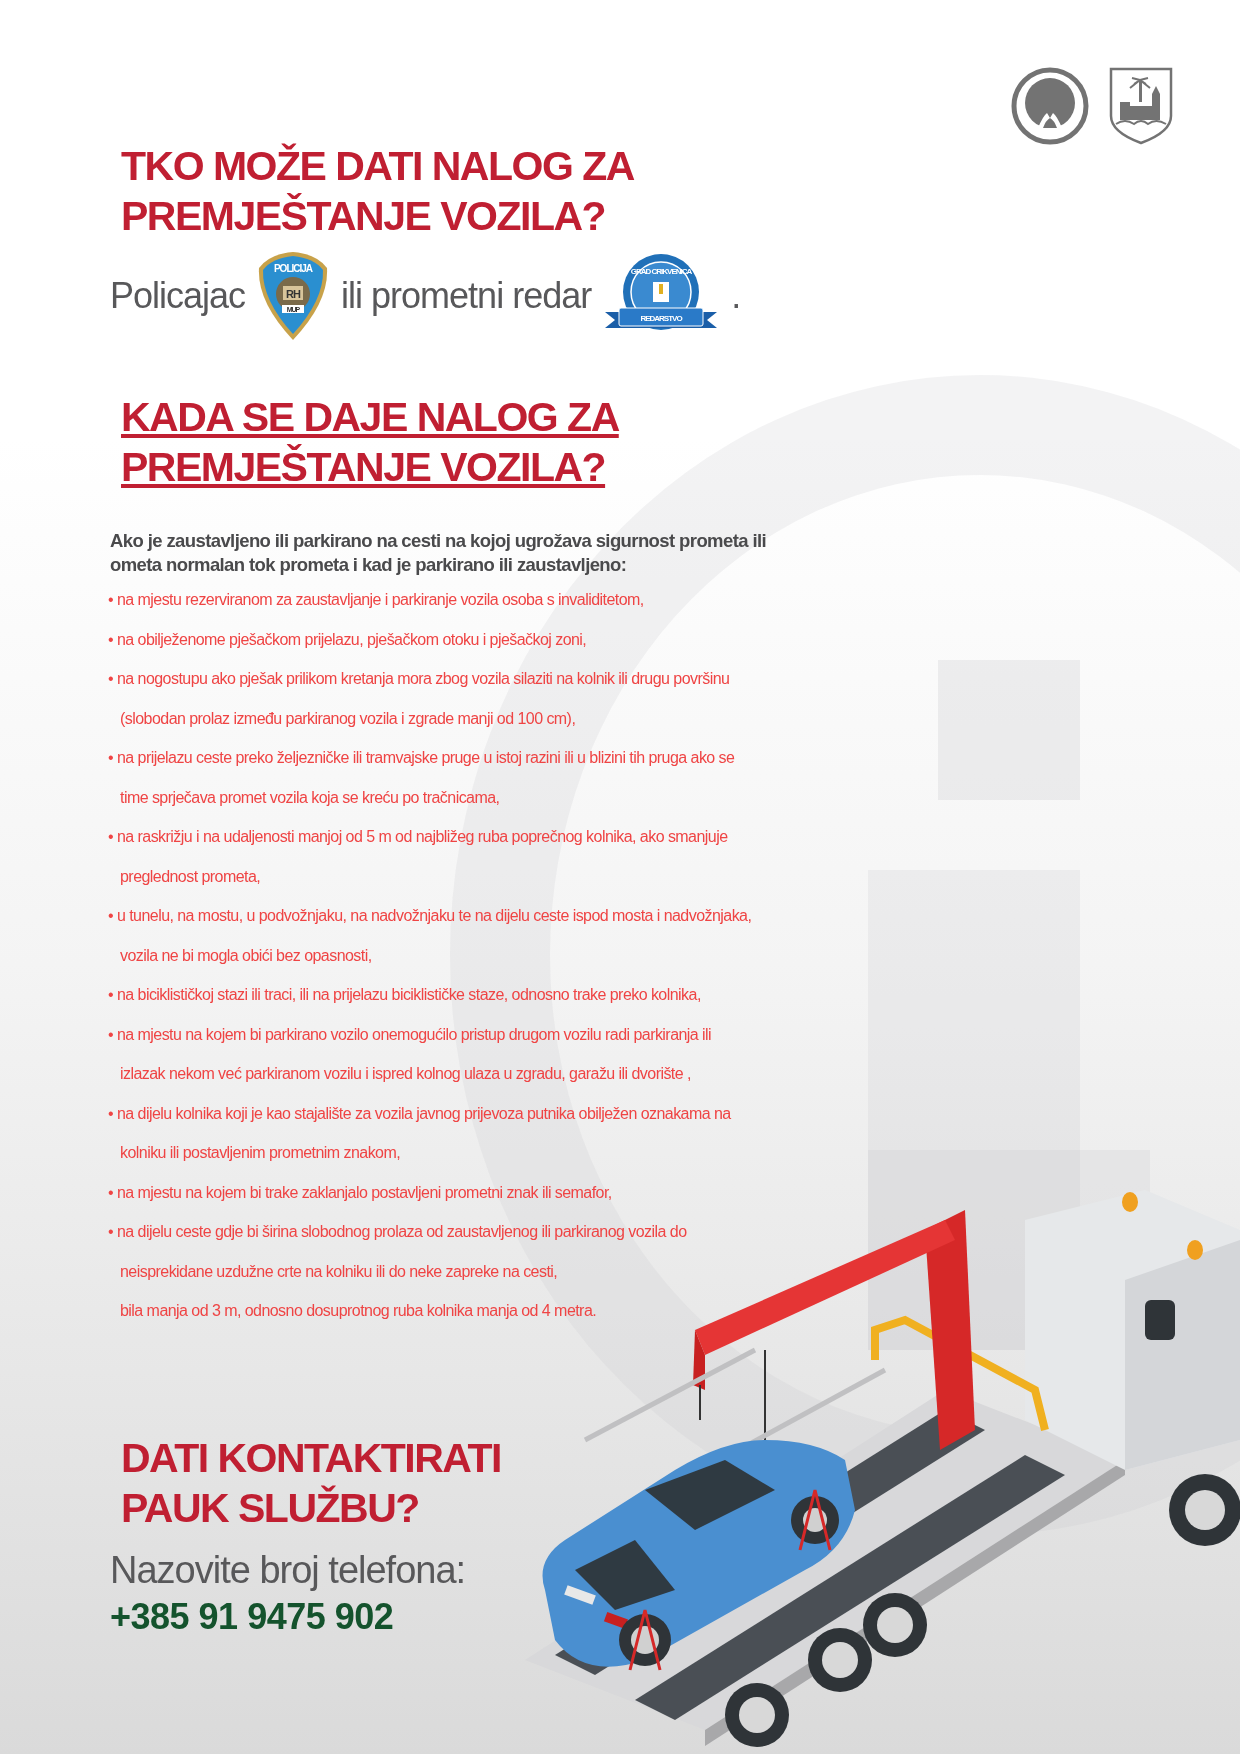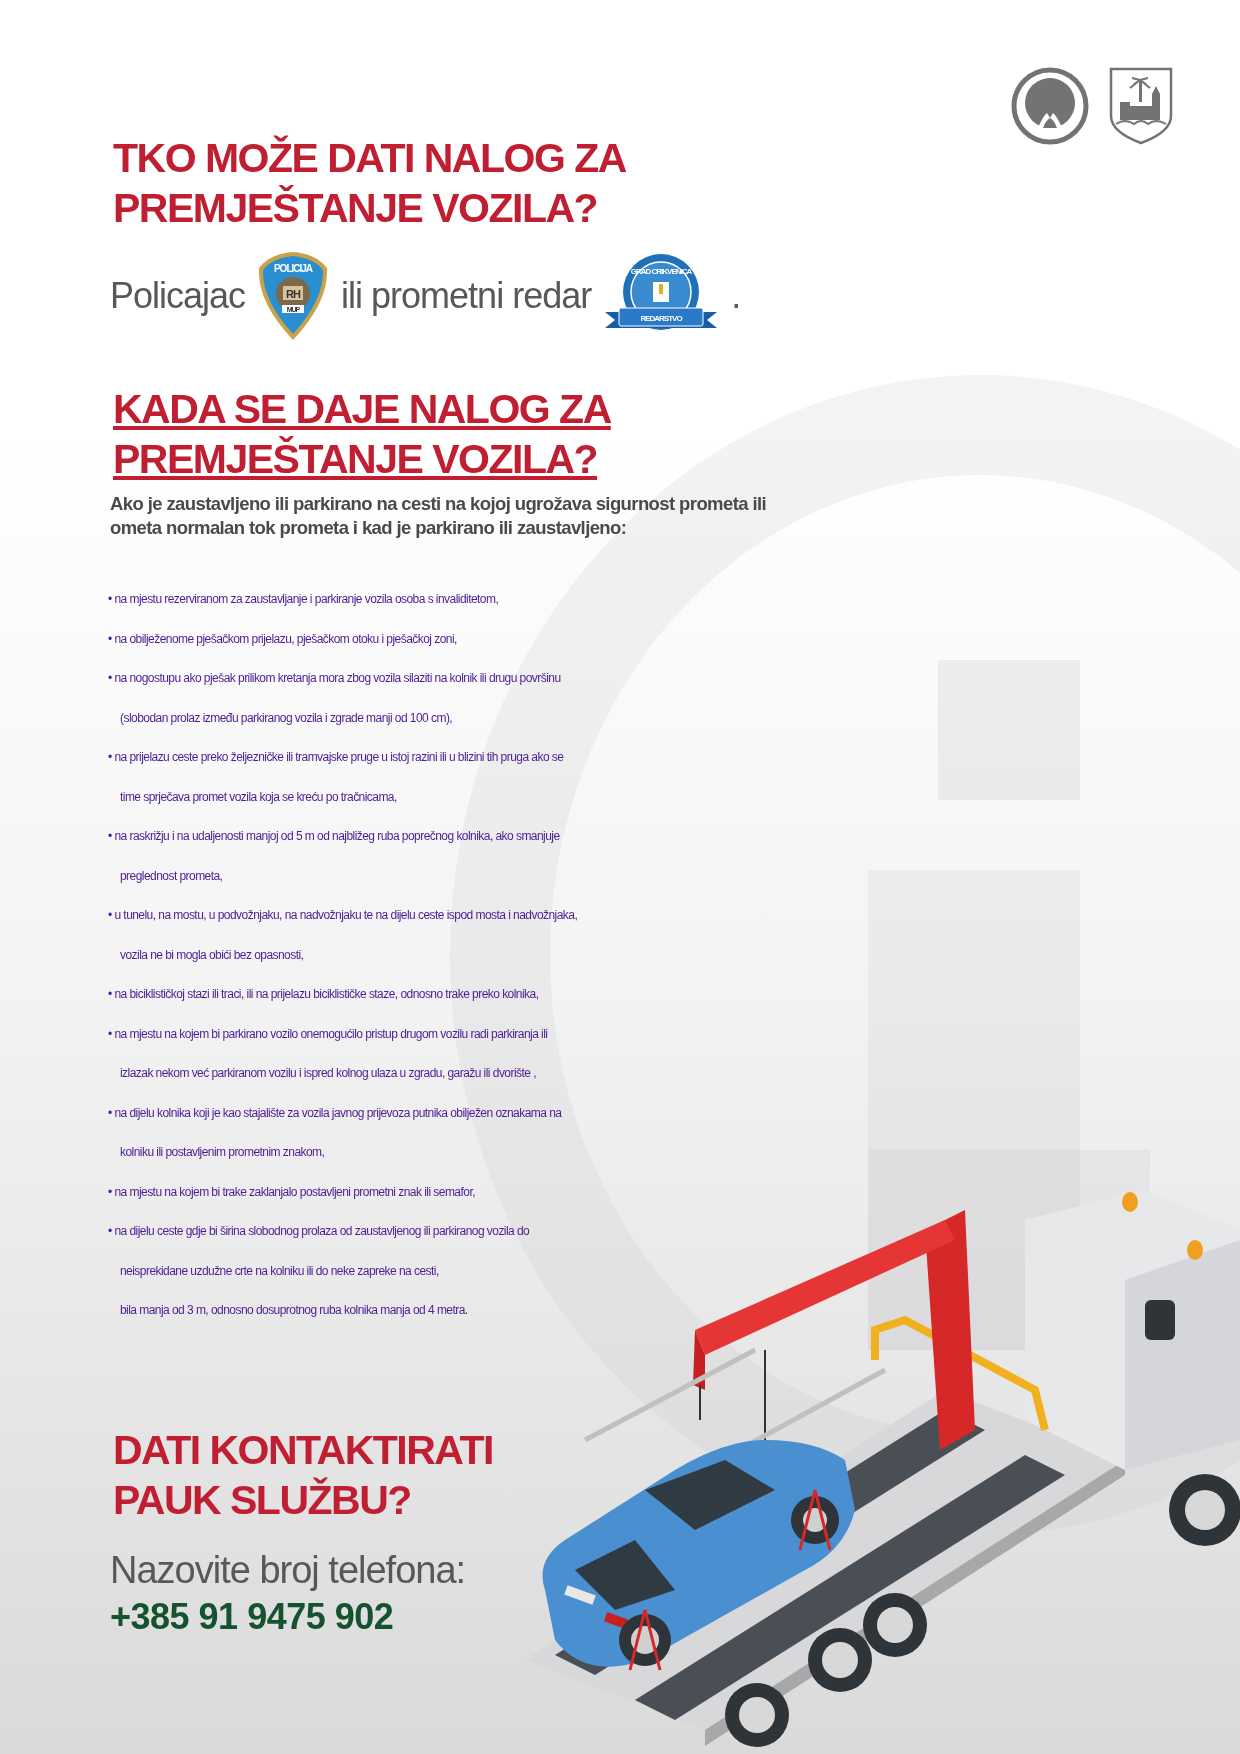--- a/index.html
+++ b/index.html
@@ -13,28 +13,28 @@
     position:absolute; left:450px; top:375px; width:1060px; height:1160px;
     border-radius:50%; border:100px solid rgba(200,200,205,0.22);
     box-sizing:border-box;
   }
   .bg-i-dot { position:absolute; left:938px; top:660px; width:142px; height:140px; background:rgba(200,200,205,0.28); }
   .bg-i-stem { position:absolute; left:868px; top:870px; width:212px; height:480px; background:rgba(200,200,205,0.22); }
   .bg-i-foot { position:absolute; left:868px; top:1150px; width:282px; height:200px; background:rgba(200,200,205,0.22); }
 
   .logos { position:absolute; top:66px; right:66px; display:flex; gap:18px; align-items:center; }
   .h1 {
-    position:absolute; left:110px; margin:3px;
+    position:absolute; left:110px; margin:11px;
     color:#c01f32; font-weight:700; font-size:41px; line-height:50px; letter-spacing:-1.5px;
   }
   .who-line { position:absolute; left:110px; top:250px; display:flex; align-items:center; font-size:36px; color:#58585a; letter-spacing:-1px; }
   .who-line .gap { width:10px; }
-  .intro { position:absolute; left:110px; top:492px; width:760px; font-weight:700; font-size:18.5px; line-height:24px; letter-spacing:-0.6px; color:#4a4a4c; margin:0; }
+  .intro { position:absolute; left:110px; top:529px; width:760px; font-weight:700; font-size:18.5px; line-height:24px; letter-spacing:-0.6px; color:#4a4a4c; margin:0; }
   .list { position:absolute; left:108px; top:580px; margin:0; padding:0; list-style:none; width:840px; }
-  .list li { font-size:12px; line-height:39.5px; letter-spacing:-0.55px; color:#4c1d95; }
+  .list li { font-size:16px; line-height:39.5px; letter-spacing:-0.55px; color:#ef4444; }
   .list li .cont { display:block; padding-left:12px; }
   .call { position:absolute; left:110px; top:1550px; font-size:38px; color:#58585a; letter-spacing:-1px; line-height:40px; }
   .phone { position:absolute; left:110px; top:1596px; font-size:36px; font-weight:700; color:#14532d; letter-spacing:-0.5px; }
   .truck { position:absolute; left:525px; top:1190px; width:715px; height:564px; }
 </style>
 </head>
 <body>
 
 <div class="bg-ring"></div>
 <div class="bg-i-dot"></div>

